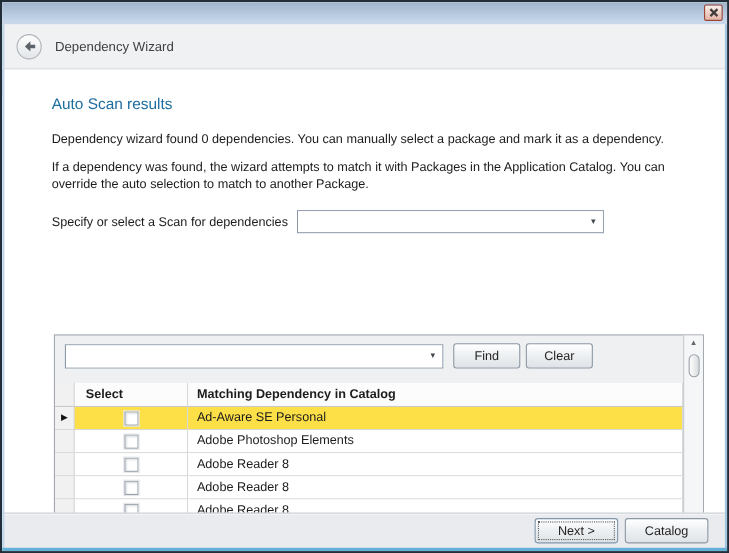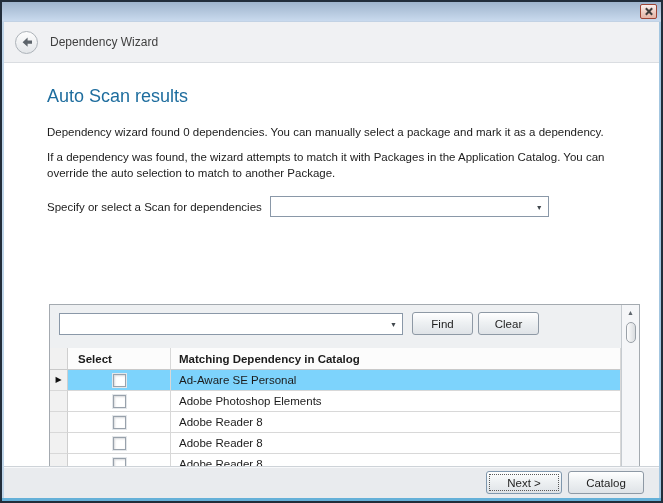--- a/index.html
+++ b/index.html
@@ -40,21 +40,21 @@
   }
   .back-btn {
     width: 23px; height: 23px; border-radius: 50%;
     border: 1px solid #adb3b9; background: linear-gradient(#fdfdfd, #e3e6e9);
     display: flex; align-items: center; justify-content: center; cursor: pointer; flex: 0 0 auto;
   }
   .header-title { font-size: 12px; color: #404040; }
 
   .content { position: relative; height: 394px; background: #ffffff; }
 
-  .page-title { margin: 23px 0 0 45px; font-size: 18px; color: #1e6d9e; }
+  .page-title { margin: 23px 0 0 45px; font-size: 14px; color: #1e6d9e; }
 
   .para { margin: 0 0 0 45px; max-width: 588px; font-size: 11.5px; color: #1c1c1c; line-height: 1.45; }
   .para1 { margin-top: 17px; }
   .para2 { margin-top: 8px; }
 
   .group-row { margin: 14px 0 0 45px; display: flex; align-items: center; }
   .group-label { font-size: 11.5px; color: #1c1c1c; }
   .combo {
     position: relative; height: 21px; border: 1px solid #8a98a8; background: #fff;
   }
@@ -91,21 +91,21 @@
   .cell {
     border-right: 1px solid #d8d8d8; border-bottom: 1px solid #d8d8d8;
     background: #fff; display: flex; align-items: center; font-size: 11.5px; color: #1c1c1c;
     overflow: hidden; white-space: nowrap;
   }
   .head .cell { background: #fcfcfc; border-bottom: 1px solid #c9c9c9; font-weight: bold; }
   .cell.gutter { background: #f1f1f1; border-right: 1px solid #cfcfcf; justify-content: center; }
   .cell.selectc { justify-content: center; }
   .cell.namec { padding-left: 8px; }
   .head .selectc { justify-content: flex-start; padding-left: 10px; }
-  .grid-row.current .cell:not(.gutter) { background: #7dd3fc; }
+  .grid-row.current .cell:not(.gutter) { background: #fde047; }
   .row-pointer { font-size: 8px; color: #101010; line-height: 1; }
   .checkbox {
     width: 13px; height: 13px; background: #fff;
     border: 1px solid #99a2ac; outline: 1px solid #e4e7ea;
     box-shadow: inset 1px 1px 2px rgba(90,100,110,.25); cursor: pointer;
   }
 
   
   .vscroll {
     flex: 0 0 18px; border-left: 1px solid #c6cbd0; background: #f5f6f8;

